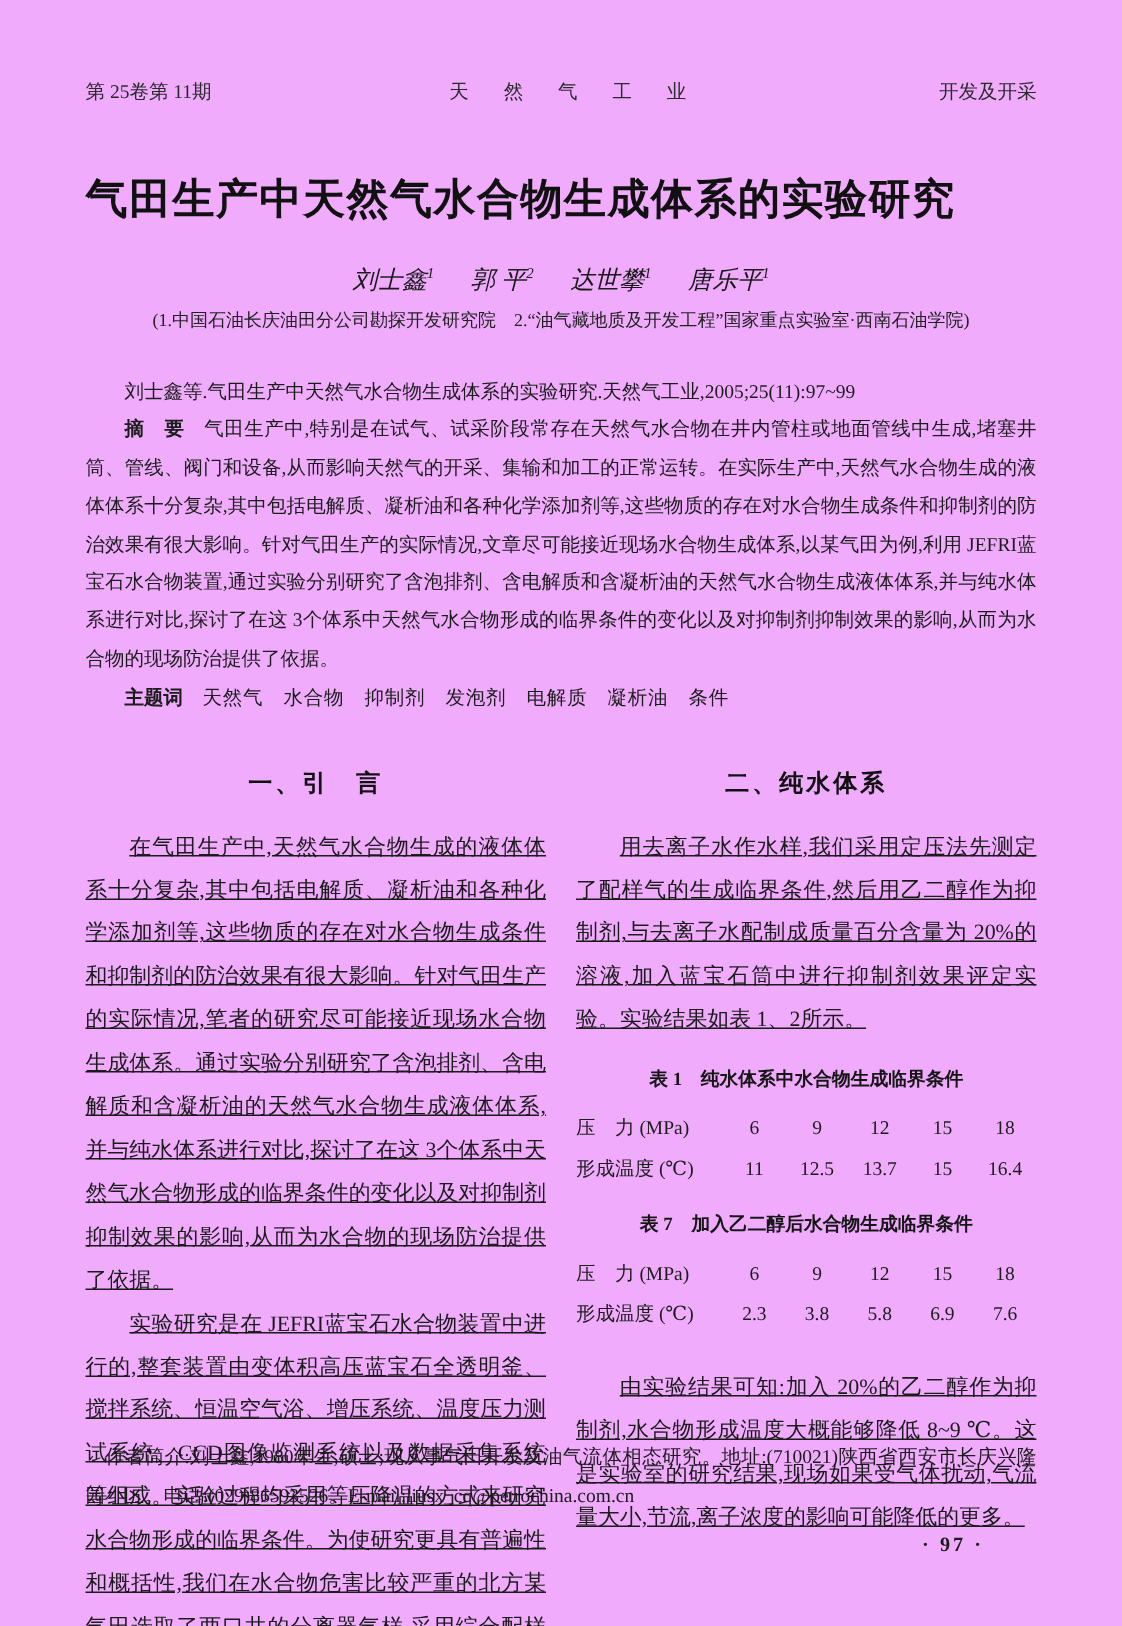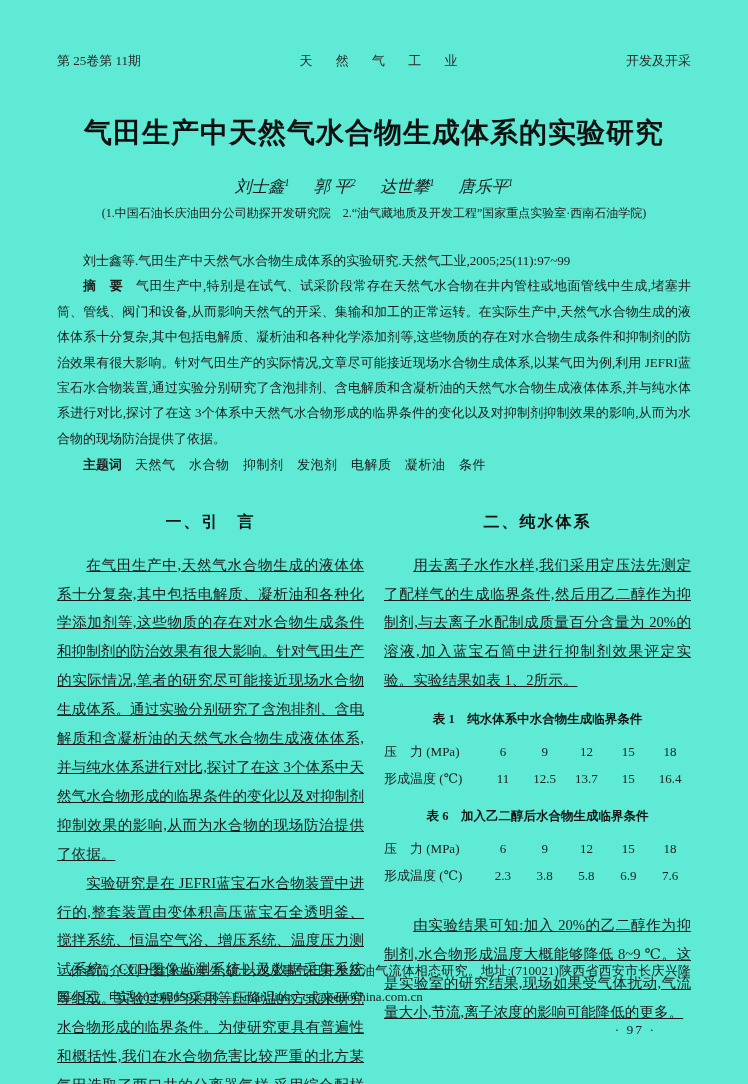--- a/index.html
+++ b/index.html
@@ -1,35 +1,35 @@
 <!DOCTYPE html>
 <html lang="zh"><head>
 <meta charset="utf-8">
 <style>
   html,body{margin:0;padding:0;background:#e8e8e8;}
   .page{
     position:relative;
     width:748px;height:1084px;
     margin:0 auto;
-    background:#5eead4;
+    background:#f0abfc;
     color:#1c1c1c;
     font-family:"Liberation Serif","DejaVu Serif",serif;
     box-sizing:border-box;
     overflow:hidden;
   }
   .inner{padding:0 57px;}
   
   .running-head{
     display:flex;justify-content:space-between;align-items:baseline;
     padding-top:52px;font-size:13px;color:#2a2a2a;
   }
   .running-head .center{letter-spacing:10px;}
   
   .paper-title{
-    margin-top:44px;text-align:center;
+    margin-top:44px;
     font-size:28px;font-weight:bold;letter-spacing:1px;color:#111;
   }
   .authors{
     margin-top:24px;text-align:center;font-size:16.5px;color:#1a1a1a;
   }
   .authors .author{margin:0 10px;font-style:italic;}
   .authors sup{font-size:10px;}
   .affiliation{
     margin-top:7px;text-align:center;font-size:12px;color:#222;
   }
@@ -61,21 +61,21 @@
   .tbl-label{width:98px;flex:none;}
   .tbl-cell{flex:1;text-align:center;}
   .after-tbl{margin-top:22px;}
   
   .author-bio{
     position:absolute;left:57px;right:57px;top:958px;
     font-size:13px;line-height:25.5px;text-align:justify;text-indent:1em;color:#1c1c1c;
   }
   .page-number{
     position:absolute;top:1022px;right:92px;
-    font-size:13.5px;color:#1a1a1a;letter-spacing:2px;
+    font-size:13.5px;color:#1a1a1a;letter-spacing:2px;font-weight:bold;
   }
 </style>
 </head>
 <body>
 
 <div class="page">
   <div class="inner">
 
     <div class="running-head">
       <span>第 25卷第 11期</span>
@@ -130,21 +130,21 @@
             <span class="tbl-label">形成温度 (℃)</span>
             <span class="tbl-cell">11</span>
             <span class="tbl-cell">12.5</span>
             <span class="tbl-cell">13.7</span>
             <span class="tbl-cell">15</span>
             <span class="tbl-cell">16.4</span>
           </div>
         </div>
 
         <div class="tbl">
-          <div class="tbl-caption">表 6　加入乙二醇后水合物生成临界条件</div>
+          <div class="tbl-caption">表 7　加入乙二醇后水合物生成临界条件</div>
           <div class="tbl-row">
             <span class="tbl-label">压　力 (MPa)</span>
             <span class="tbl-cell">6</span>
             <span class="tbl-cell">9</span>
             <span class="tbl-cell">12</span>
             <span class="tbl-cell">15</span>
             <span class="tbl-cell">18</span>
           </div>
           <div class="tbl-row">
             <span class="tbl-label">形成温度 (℃)</span>

